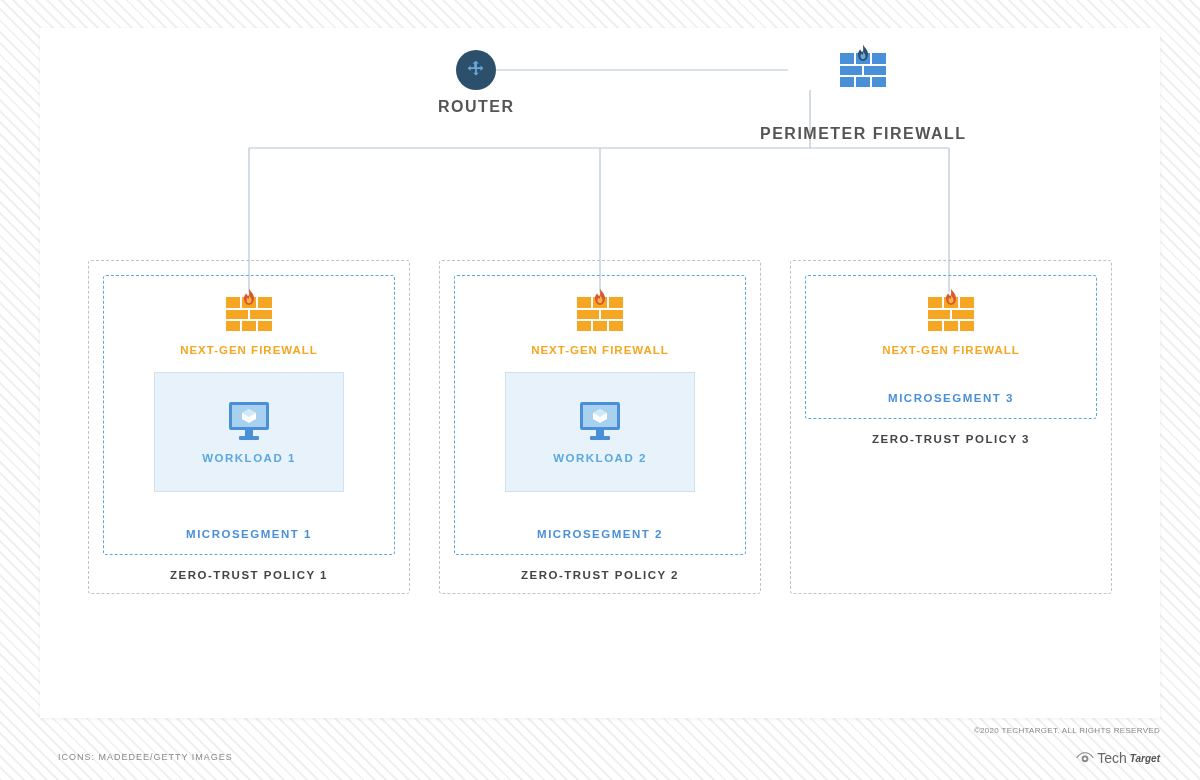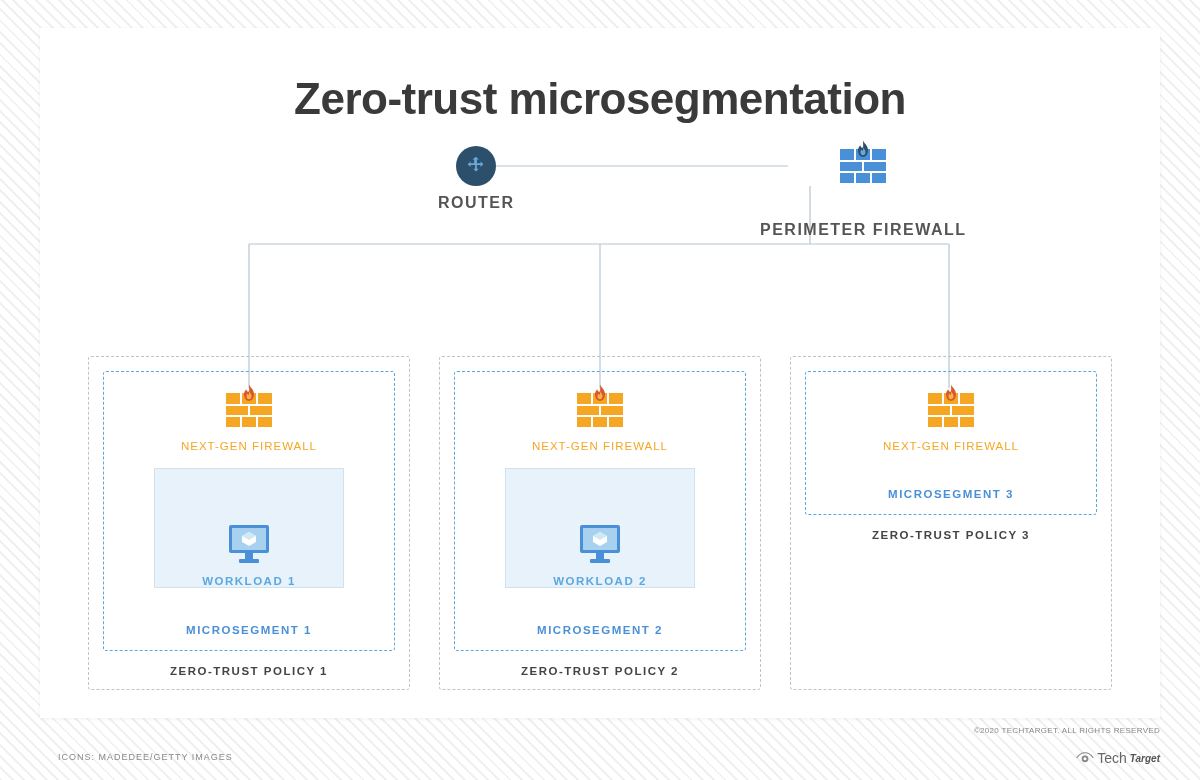--- a/index.html
+++ b/index.html
@@ -89,29 +89,29 @@
     display: flex; flex-direction: column; align-items: center;
   }
   .microseg-box {
     width: 100%;
     border: 1.5px dashed #5ba8e0;
     border-radius: 3px;
     padding: 18px 14px 14px 14px;
     display: flex; flex-direction: column; align-items: center;
   }
   .nextgen-label {
-    font-size: 11.5px; font-weight: 400; letter-spacing: 1px;
+    font-size: 11.5px; font-weight: 700; letter-spacing: 1px;
     color: #f5a623; margin-top: 10px;
   }
   .workload-box {
     margin-top: 16px;
     width: 190px; height: 120px;
     background: #e8f2fa;
     border: 1px solid #d0e2f0;
-    display: flex; flex-direction: column; align-items: center; justify-content: flex-end;
+    display: flex; flex-direction: column; align-items: center; justify-content: center;
     gap: 10px;
   }
   .monitor-icon { width: 48px; height: 42px; position: relative; }
   .workload-label {
     font-size: 11.5px; font-weight: 700; letter-spacing: 1.5px;
     color: #5ba8e0;
   }
   .microseg-label {
     font-size: 11.5px; font-weight: 700; letter-spacing: 1.5px;
     color: #4a90d9; margin-top: 36px;
@@ -135,21 +135,20 @@
   .footer-right .copyright { font-size: 8px; color: #888; letter-spacing: 0.3px; }
   .footer-right .brand { display: flex; align-items: center; gap: 3px; margin-top: 1px; }
   .footer-right .brand .t1 { font-size: 14px; font-weight: 400; color: #666; }
   .footer-right .brand .t2 { font-size: 10px; font-weight: 700; color: #555; font-style: italic; }
   .eye-icon { width: 18px; height: 12px; }
 </style>
 </head>
 <body>
 
 <div class="card">
-  <h1 class="title">Zero-trust microsegmentation</h1>
 
   <div class="diagram">
 
     <svg class="connectors">
 
       <line x1="438" y1="42" x2="748" y2="42" stroke="#b8c5d0" stroke-width="1.2"></line>
 
       <line x1="770" y1="62" x2="770" y2="120" stroke="#b8c5d0" stroke-width="1.2"></line>
 
       <line x1="209" y1="120" x2="909" y2="120" stroke="#b8c5d0" stroke-width="1.2"></line>

